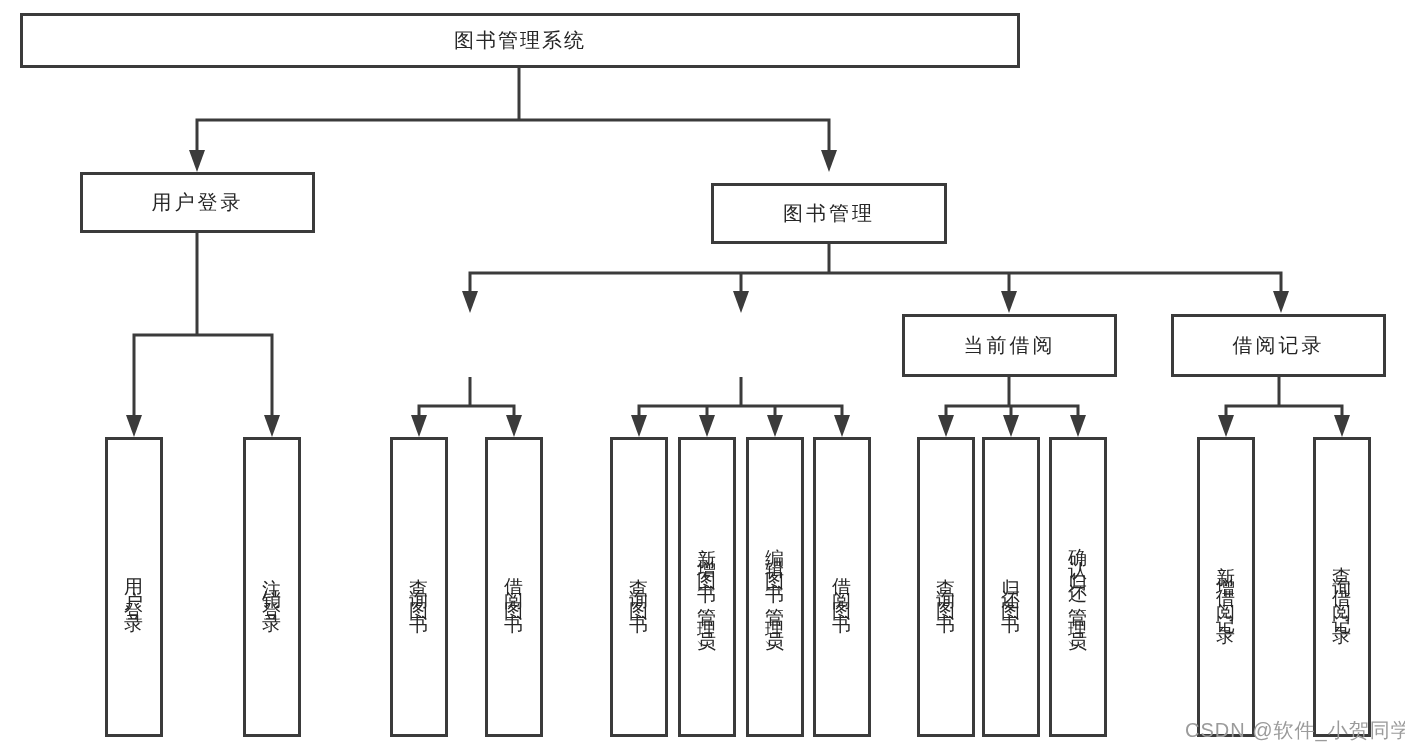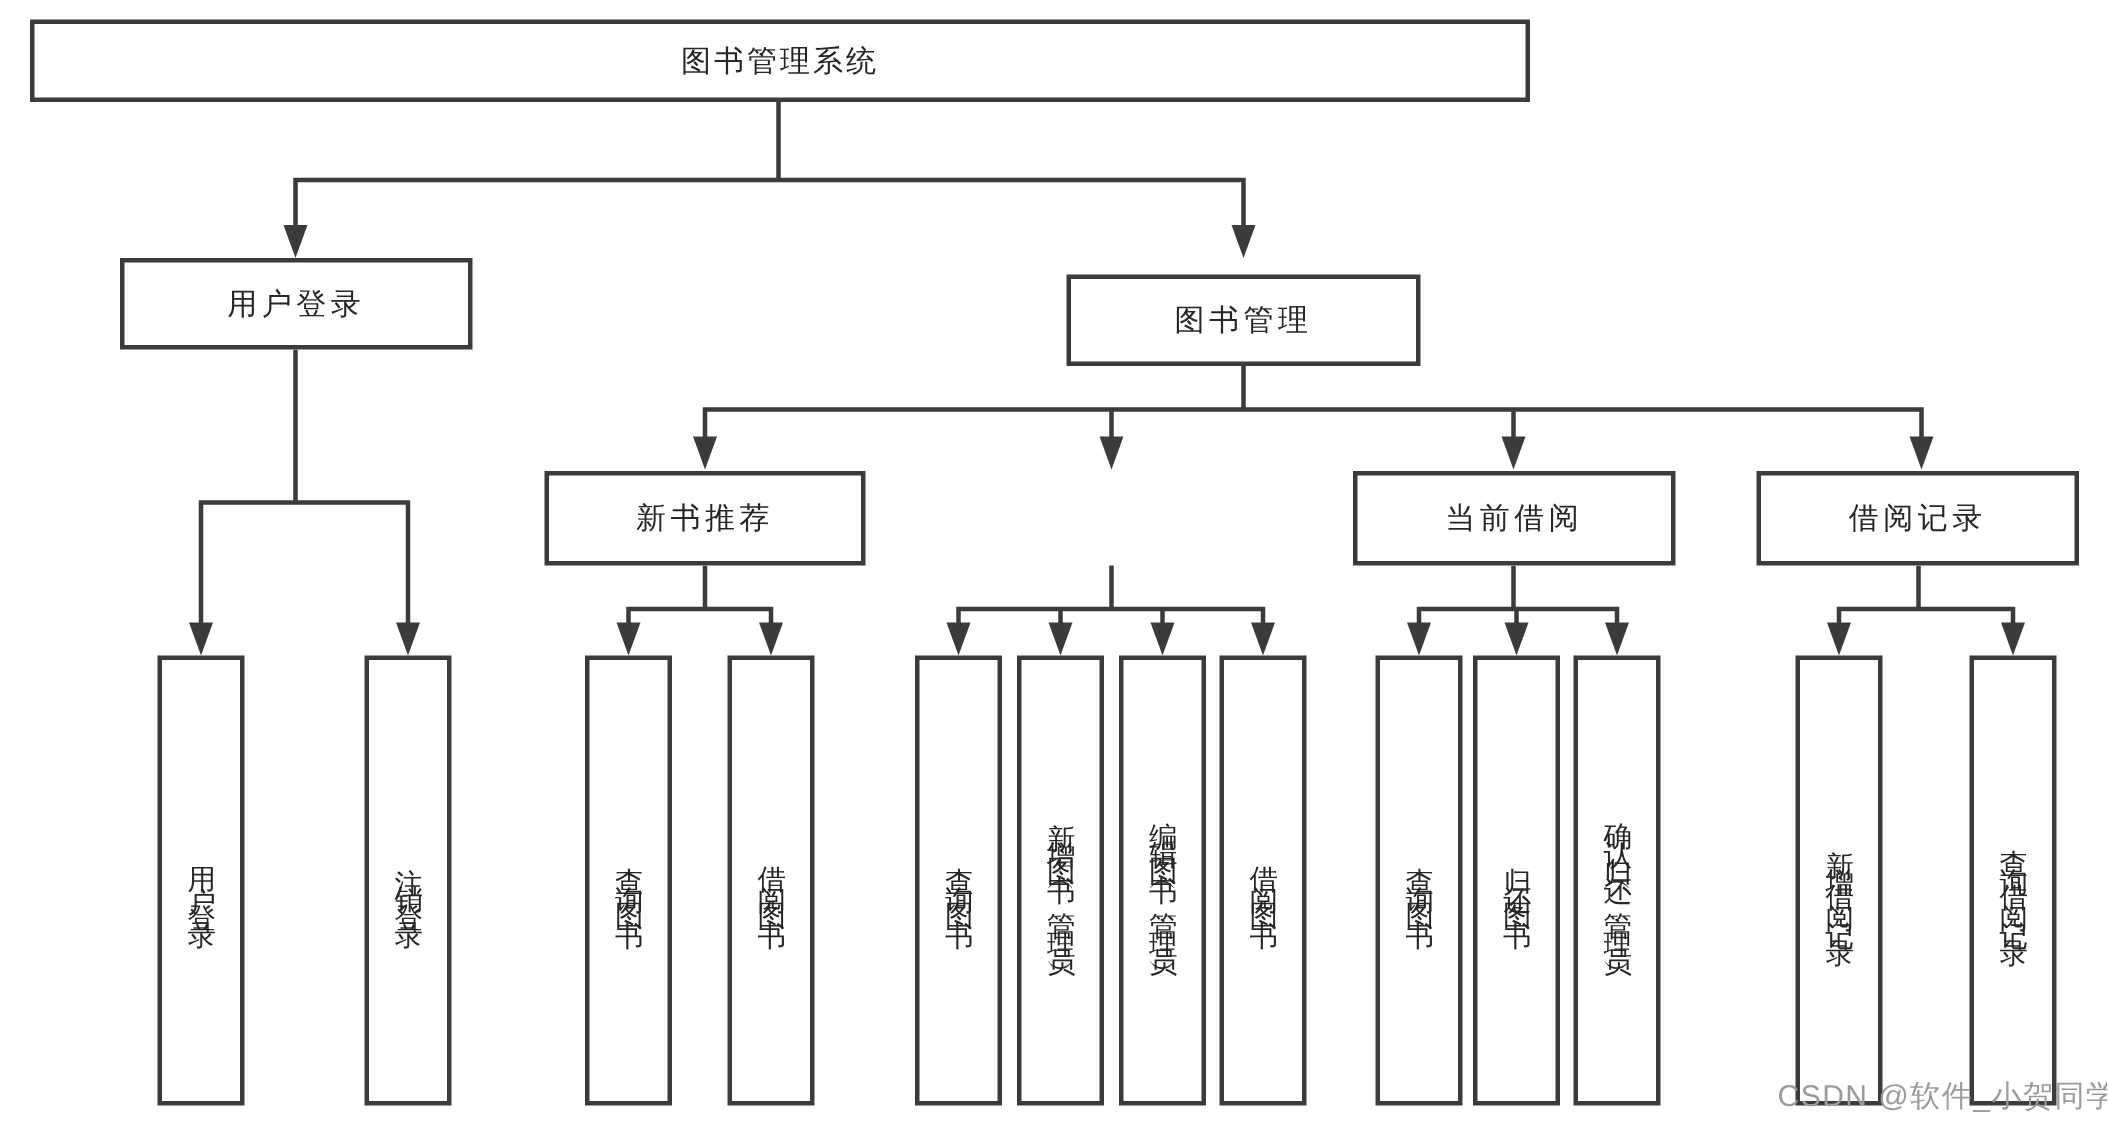--- a/index.html
+++ b/index.html
@@ -98,21 +98,20 @@
     <path d="M1226,416 V406 H1342 V416"></path>
     <polygon points="1218,415 1234,415 1226,437"></polygon>
     <polygon points="1334,415 1350,415 1342,437"></polygon>
   </svg>
 
   <div class="node node-root" style="left:20px;top:13px;width:1000px;height:55px;">图书管理系统</div>
 
   <div class="node node-branch" style="left:80px;top:172px;width:235px;height:61px;">用户登录</div>
   <div class="node node-branch" style="left:711px;top:172px;width:236px;height:61px;margin-top:11px;">图书管理</div>
 
-  <div class="node node-branch" style="left:363px;top:314px;width:214px;height:63px;">新书推荐</div>
   <div class="node node-branch" style="left:1171px;top:314px;width:215px;height:63px;">借阅记录</div>
   <div class="node node-branch" style="left:902px;top:314px;width:215px;height:63px;">当前借阅</div>
 
   <div class="node node-leaf" style="left:105px;top:437px;width:58px;height:300px;">
     <span class="vtext">用户登录</span>
   </div>
   <div class="node node-leaf" style="left:243px;top:437px;width:58px;height:300px;">
     <span class="vtext">注销登录</span>
   </div>
 

